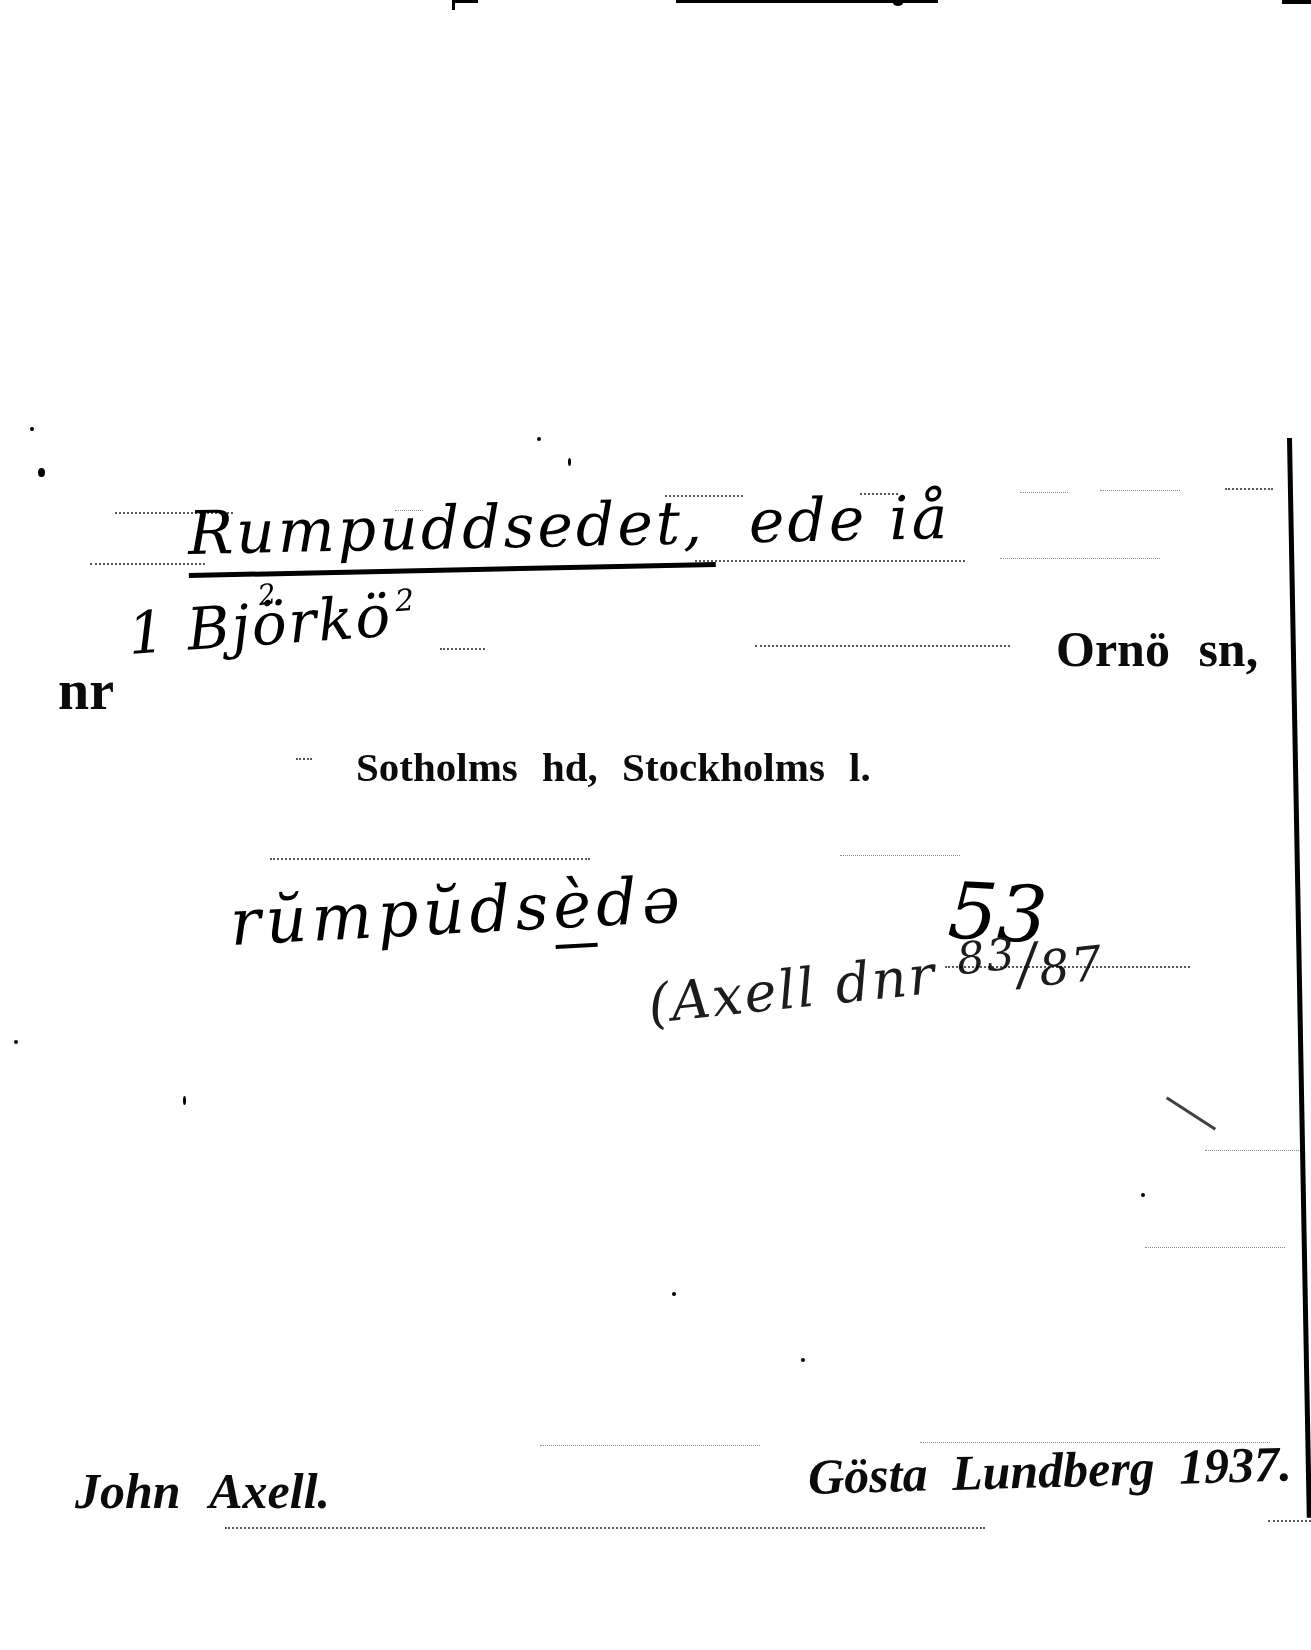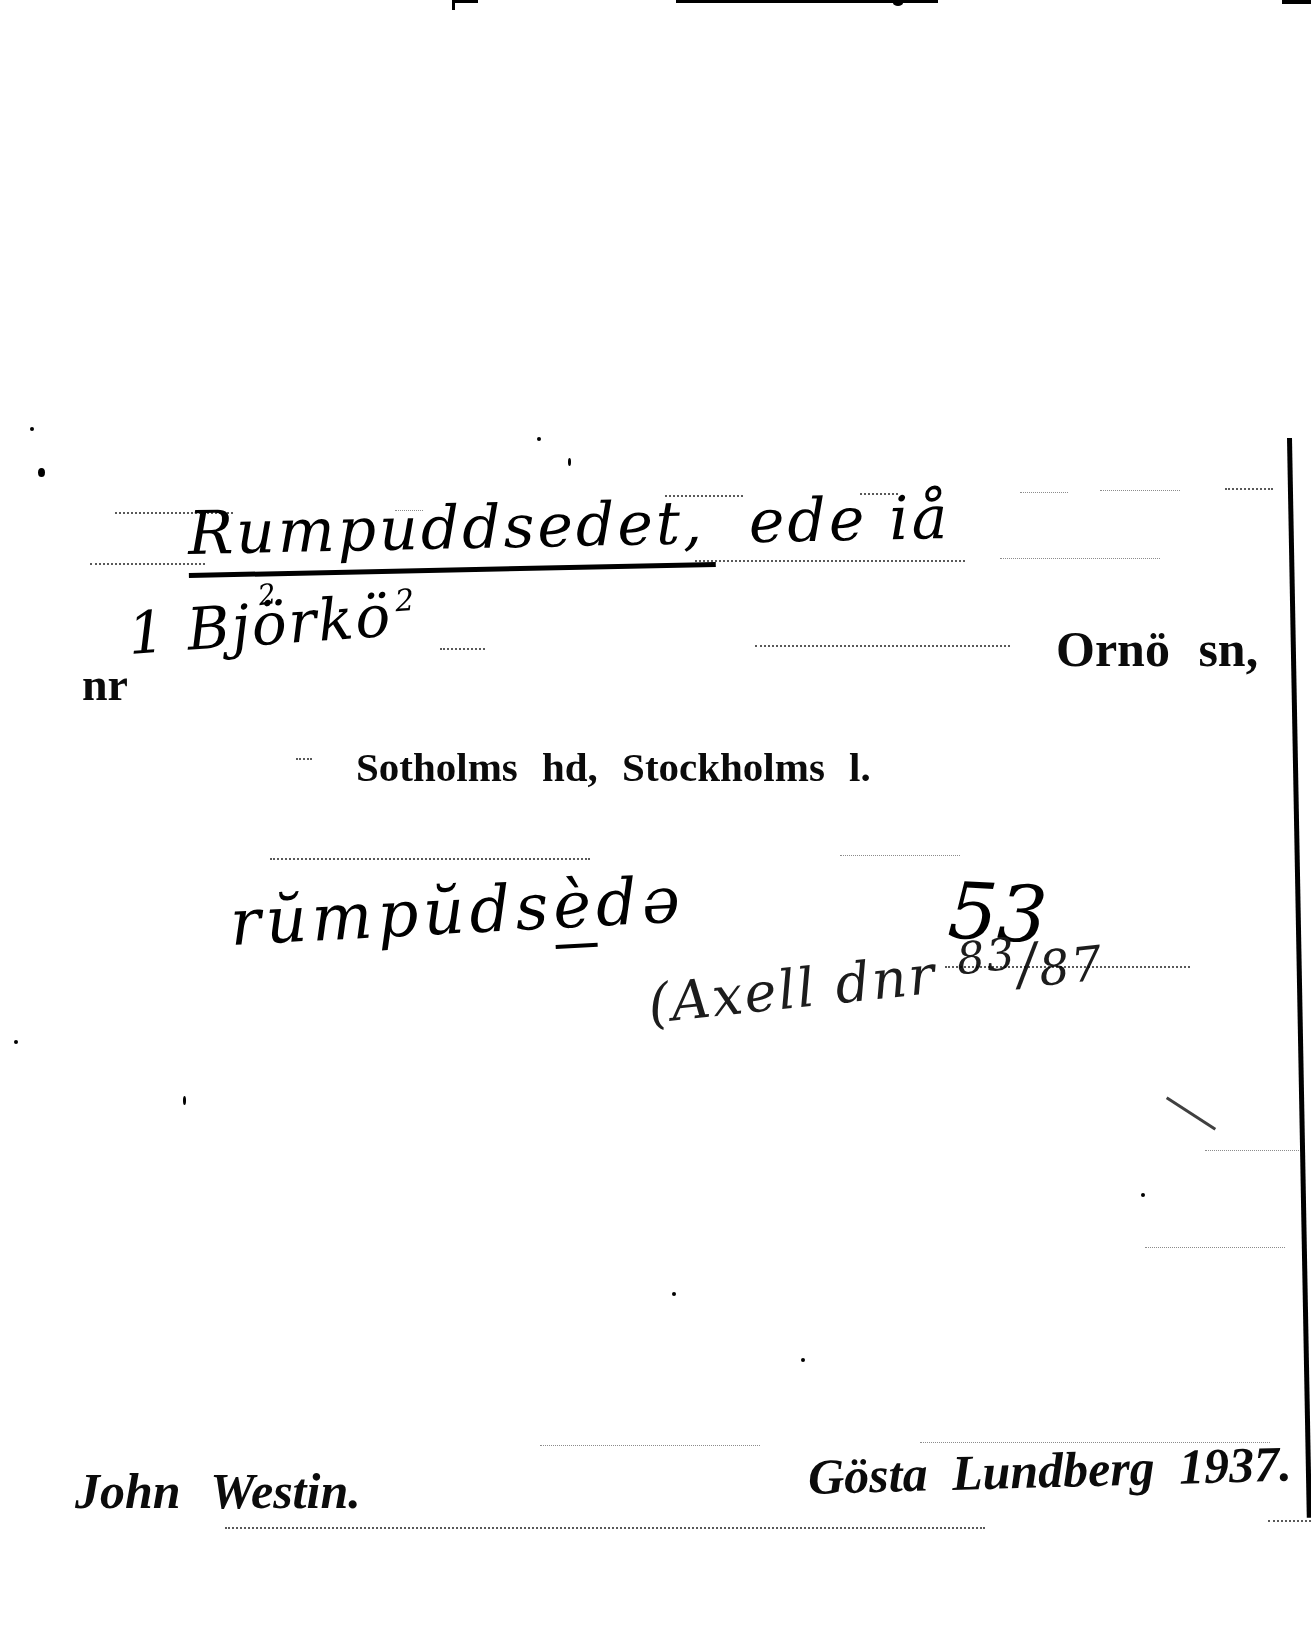--- a/index.html
+++ b/index.html
@@ -39,21 +39,21 @@
     transform: rotate(-1.2deg);
     transform-origin: left center;
   }
   .title .u {
     border-bottom: 5px solid #000;
     padding-bottom: 5px;
     padding-right: 10px;
   }
   .title .rest { margin-left: 34px; }
 
-  .nr-label { left: 58px; top: 658px; font-size: 46px; margin-left: 24px; }
+  .nr-label { left: 58px; top: 658px; font-size: 56px; }
 
   .nr-value {
     left: 128px; top: 600px;
     font-size: 58px;
     letter-spacing: 2px;
     transform: rotate(-4deg);
     transform-origin: left center;
   }
   .nr-value .tone-after {
     font-size: 30px;
@@ -176,21 +176,21 @@
   <div class="hand phonetic">
     <span>rŭmpŭds</span><span class="ub">è</span><span>də</span>
   </div>
 
   <div class="hand num53">53</div>
 
   <div class="hand note">
     <span>(Axell dnr</span><span class="fr-top">83</span><span class="fr-slash">/</span><span class="fr-bot">87</span>
   </div>
 
-  <div class="sig sig-left">John Westin.</div>
+  <div class="sig sig-left">John Axell.</div>
   <div class="sig sig-right">Gösta Lundberg 1937.</div>
 
   <div class="vline"></div>
 
   <div class="nz" style="left:665px; top:495px; width:78px;"></div>
   <div class="nz" style="left:860px; top:493px; width:38px;"></div>
   <div class="nz faint" style="left:1020px; top:492px; width:48px;"></div>
   <div class="nz faint" style="left:1100px; top:490px; width:80px;"></div>
   <div class="nz" style="left:1225px; top:488px; width:48px;"></div>
   <div class="nz" style="left:115px; top:512px; width:118px;"></div>

